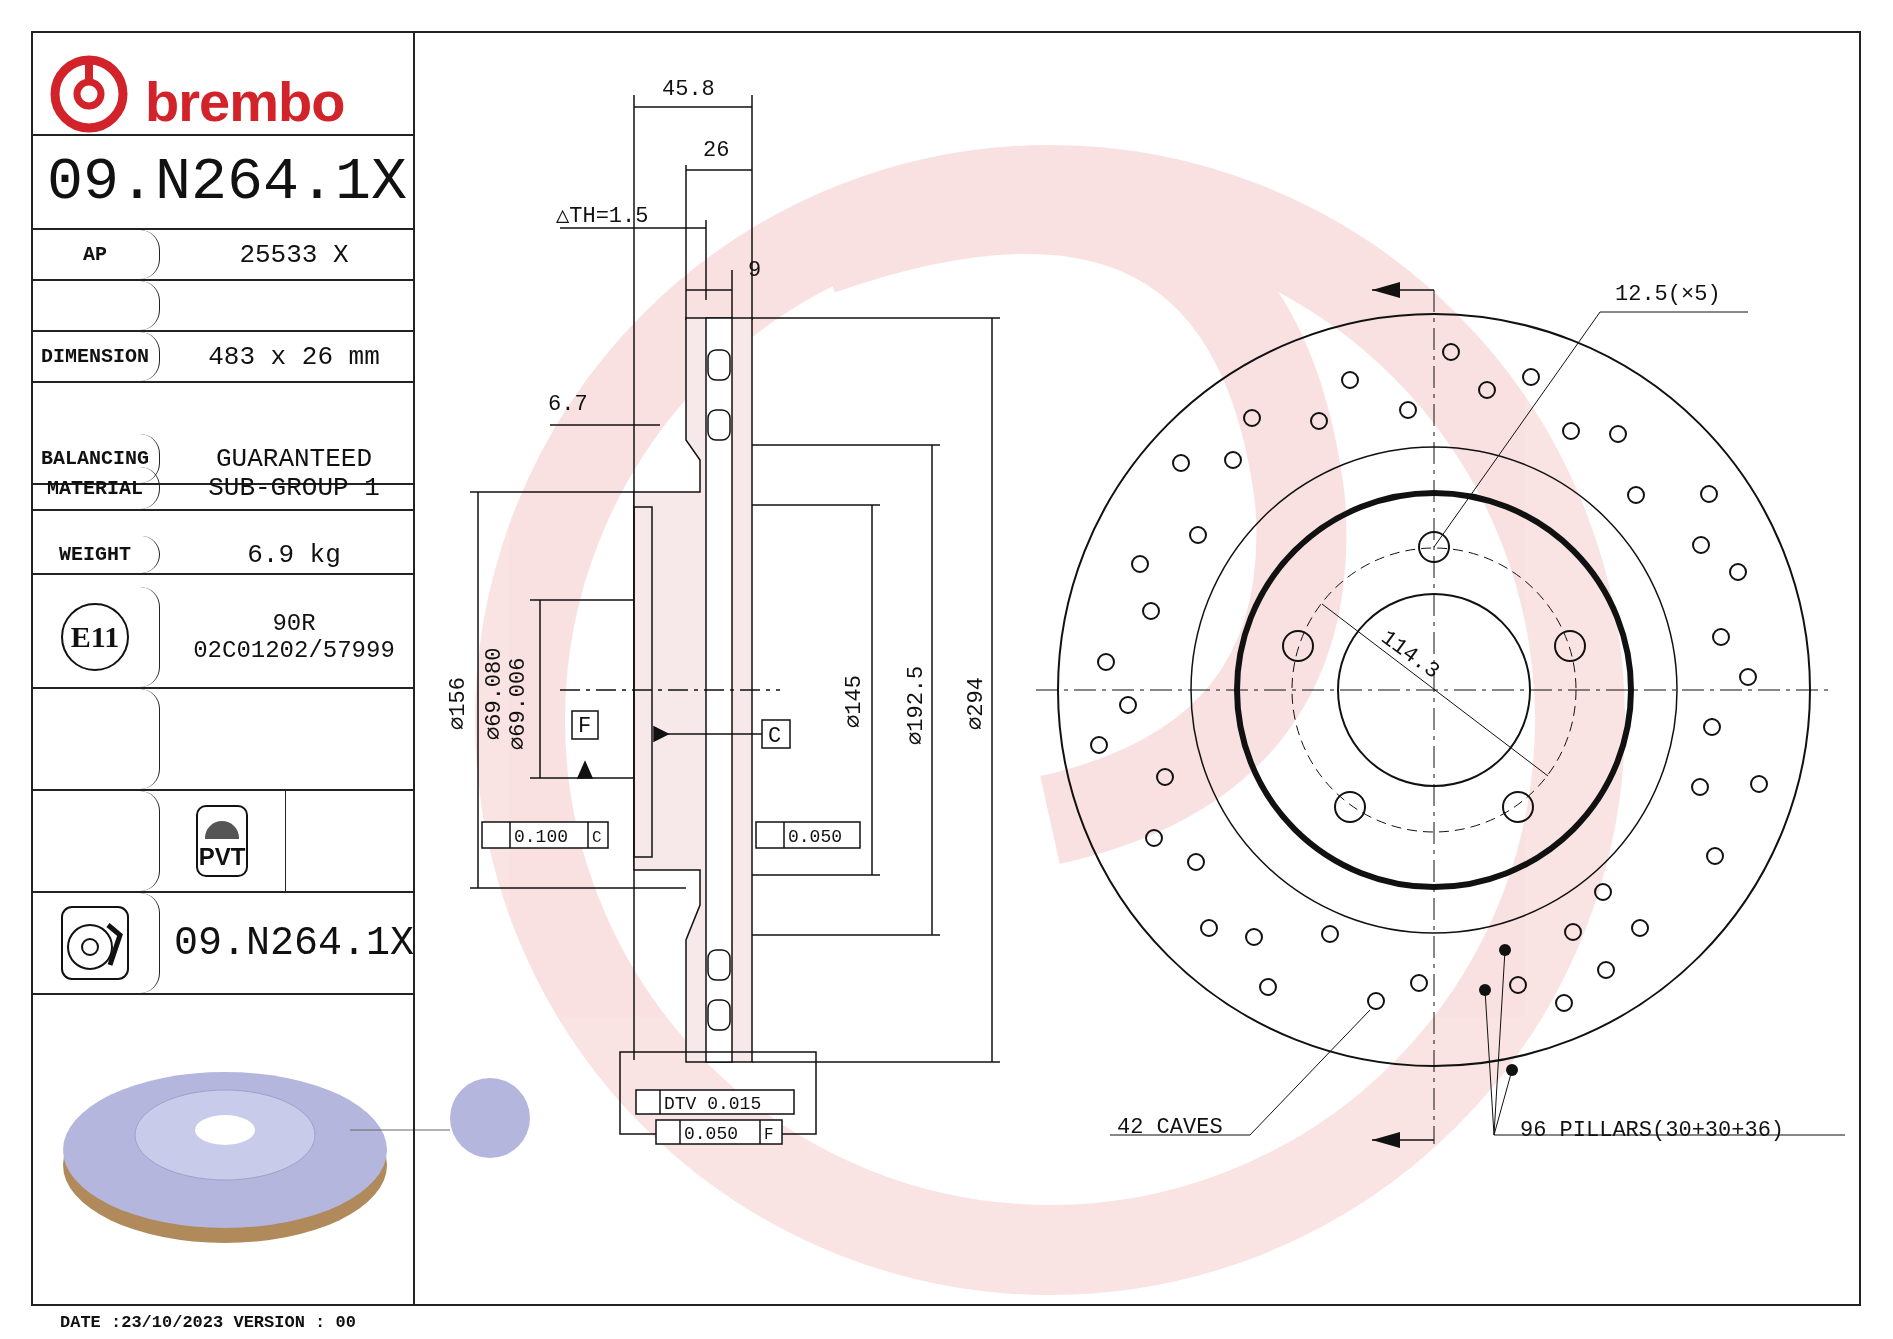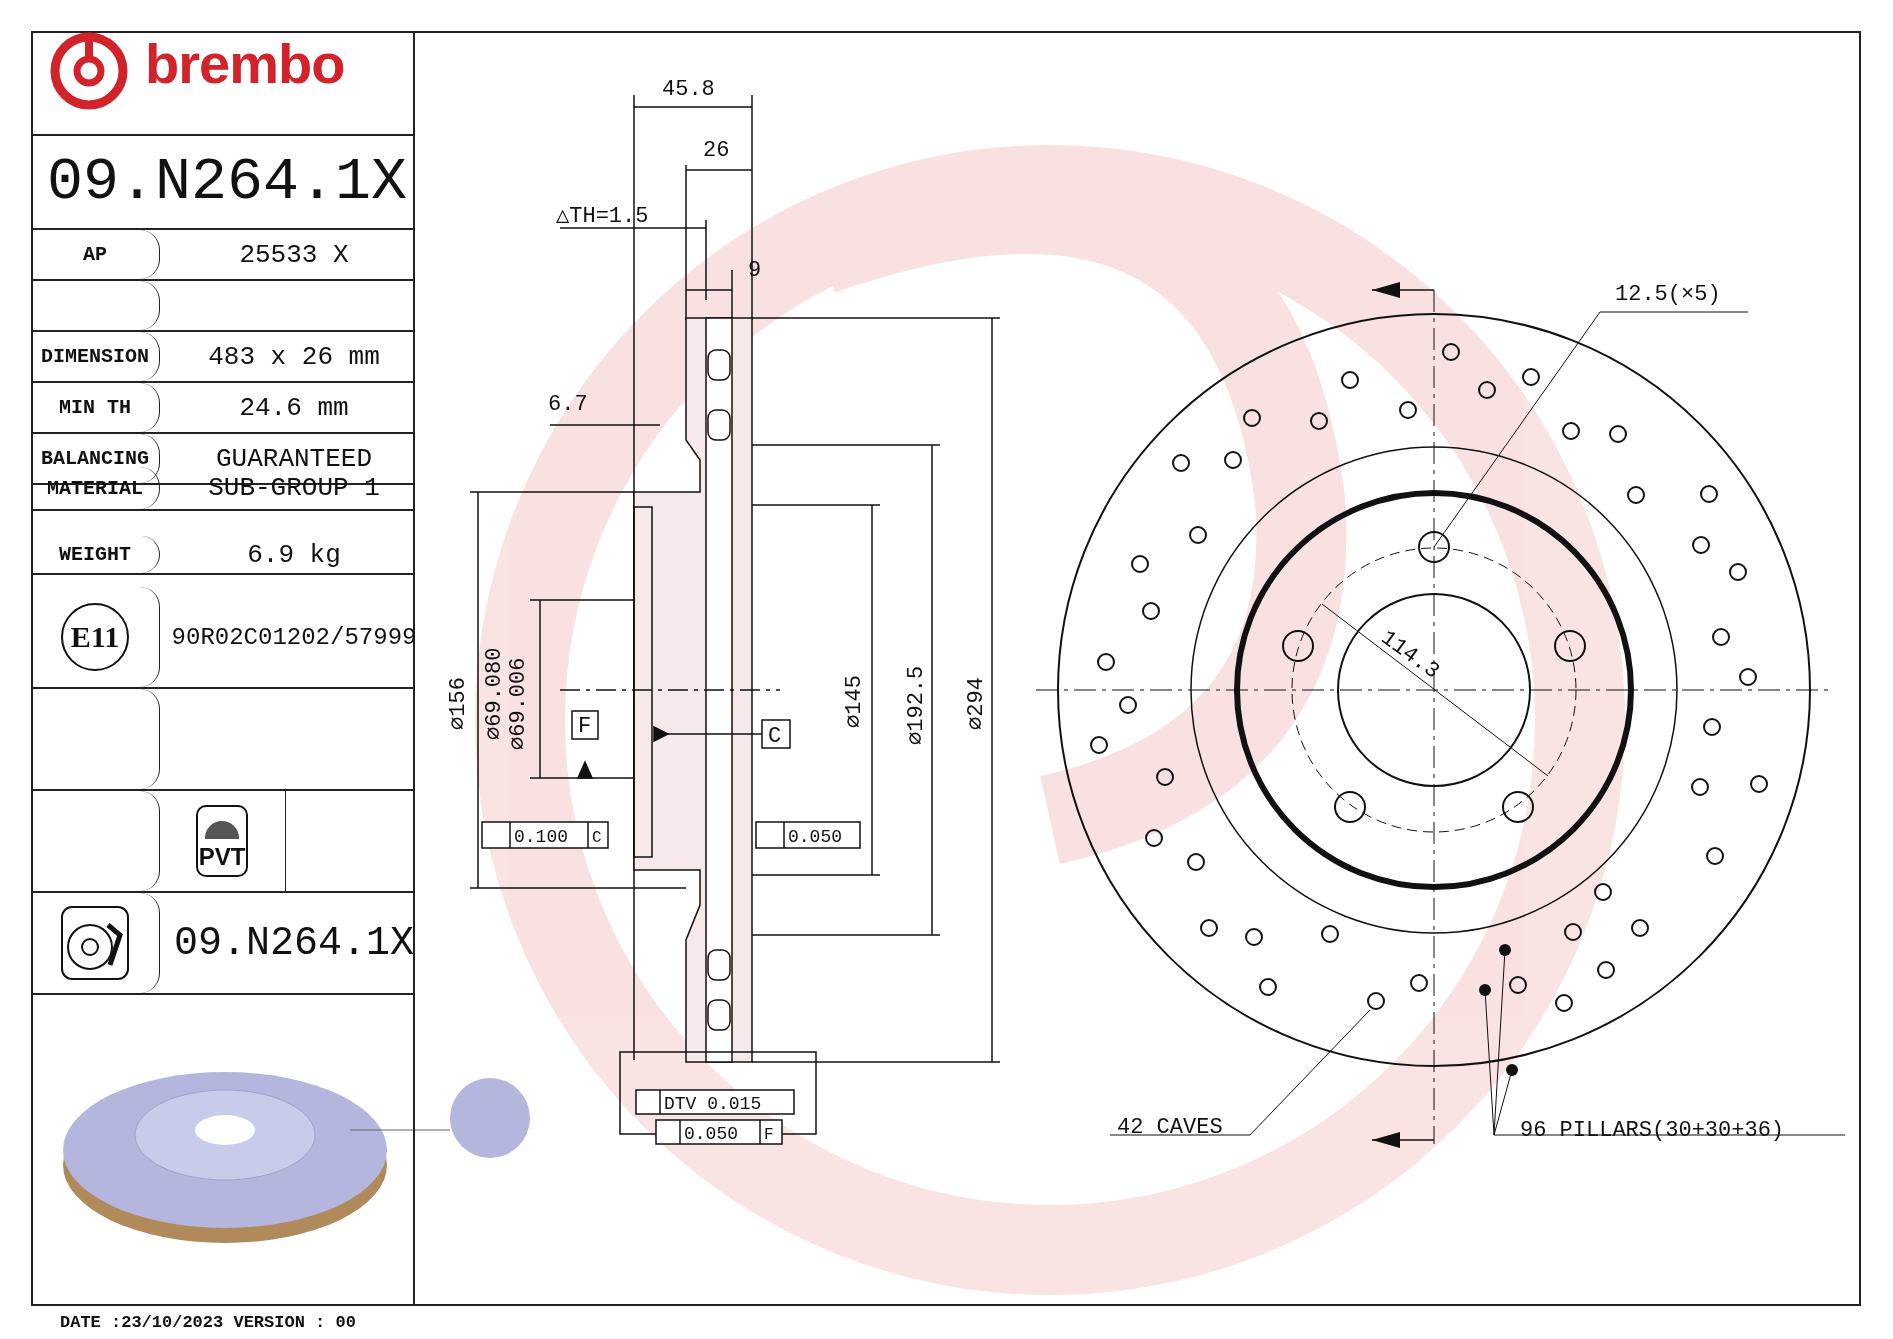--- a/index.html
+++ b/index.html
@@ -2,21 +2,21 @@
 <html><head>
 <meta charset="utf-8">
 <style>
   html, body { margin:0; padding:0; background:#fff; }
   body { width:1893px; height:1339px; position:relative; overflow:hidden; font-family:"Liberation Mono","DejaVu Sans Mono",monospace; color:#111; }
   .frame { position:absolute; left:31px; top:31px; width:1830px; height:1275px; border:2px solid #222; box-sizing:border-box; }
   .panel { position:absolute; left:31px; top:31px; width:384px; height:1275px; border-right:2px solid #222; box-sizing:border-box; }
   .row { position:absolute; left:0; width:382px; border-bottom:2px solid #222; box-sizing:border-box; }
   .cell-l { position:absolute; left:0; top:0; bottom:0; width:128px; border-right:1.5px solid #222; display:flex; align-items:center; justify-content:center; font-size:20px; font-weight:bold;border-radius:20px; }
   .cell-r { position:absolute; left:128px; right:0; top:0; bottom:0; display:flex; align-items:center; justify-content:center; font-size:26px;padding-left:16px; }
-  .logo { position:absolute; left:0; top:0; width:334px; height:103px; display:flex; align-items:flex-start; padding-left:18px; box-sizing:border-box; }
+  .logo { position:absolute; left:0; top:0; width:334px; height:103px; display:flex; align-items:flex-end; padding-left:18px; box-sizing:border-box; }
   .logo-text { font-family:"Liberation Sans","DejaVu Sans",sans-serif; font-size:56px; font-weight:bold; color:#d2232a; margin-left:16px; letter-spacing:-1px; }
   .partno { position:absolute; left:0; top:103px; width:382px; height:96px; border-top:2px solid #222; border-bottom:2px solid #222; box-sizing:border-box; display:flex; align-items:center; padding-left:16px; font-size:60px; }
   .footer { position:absolute; left:60px; top:1313px; font-size:17px; font-weight:bold; }
   svg text { font-family:"Liberation Mono","DejaVu Sans Mono",monospace; }
 </style>
 </head>
 <body>
 
 <div class="frame"></div>
 
@@ -226,41 +226,37 @@
     <div class="cell-r">25533 X</div>
   </div>
   <div class="row" style="top:250px;height:51px;">
     <div class="cell-l"></div>
     <div class="cell-r"></div>
   </div>
   <div class="row" style="top:301px;height:51px;">
     <div class="cell-l">DIMENSION</div>
     <div class="cell-r">483 x 26 mm</div>
   </div>
-  <div class="row" style="top:352px;height:51px;">
-    <div class="cell-l">MIN TH</div>
-    <div class="cell-r">24.6 mm</div>
-  </div>
   <div class="row" style="top:403px;height:51px;">
     <div class="cell-l">BALANCING</div>
     <div class="cell-r">GUARANTEED</div>
   </div>
   <div class="row" style="top:436px;height:44px;">
     <div class="cell-l">MATERIAL</div>
     <div class="cell-r">SUB-GROUP 1</div>
   </div>
   <div class="row" style="top:505px;height:39px;">
     <div class="cell-l">WEIGHT</div>
     <div class="cell-r">6.9 kg</div>
   </div>
   <div class="row" style="top:556px;height:102px;">
     <div class="cell-l">
       <span style="width:64px;height:64px;border:2.5px solid #111;border-radius:50%;display:flex;align-items:center;justify-content:center;font-family:'Liberation Serif',serif;font-size:30px;text-align:center;">E11</span>
     </div>
-    <div class="cell-r" style="flex-direction:row;font-size:24px;">
+    <div class="cell-r" style="flex-direction:column;font-size:24px;">
       <span>90R</span>
       <span>02C01202/57999</span>
     </div>
   </div>
   <div class="row" style="top:658px;height:102px;">
     <div class="cell-l"></div>
   </div>
   <div class="row" style="top:760px;height:102px;">
     <div class="cell-l"></div>
     <div style="position:absolute;left:128px;top:0;bottom:0;width:126px;border-right:1.5px solid #222;display:flex;align-items:center;justify-content:center;">

